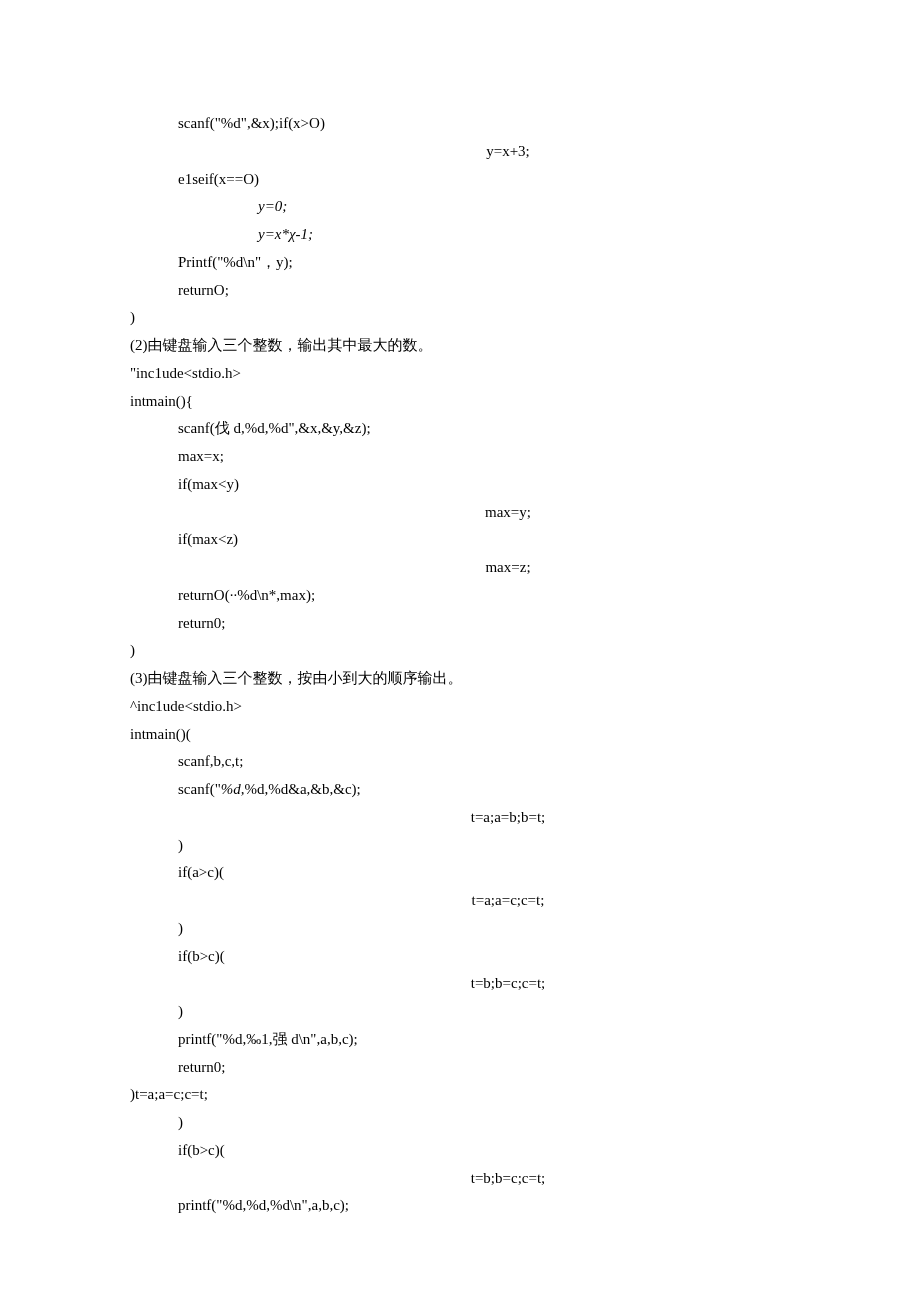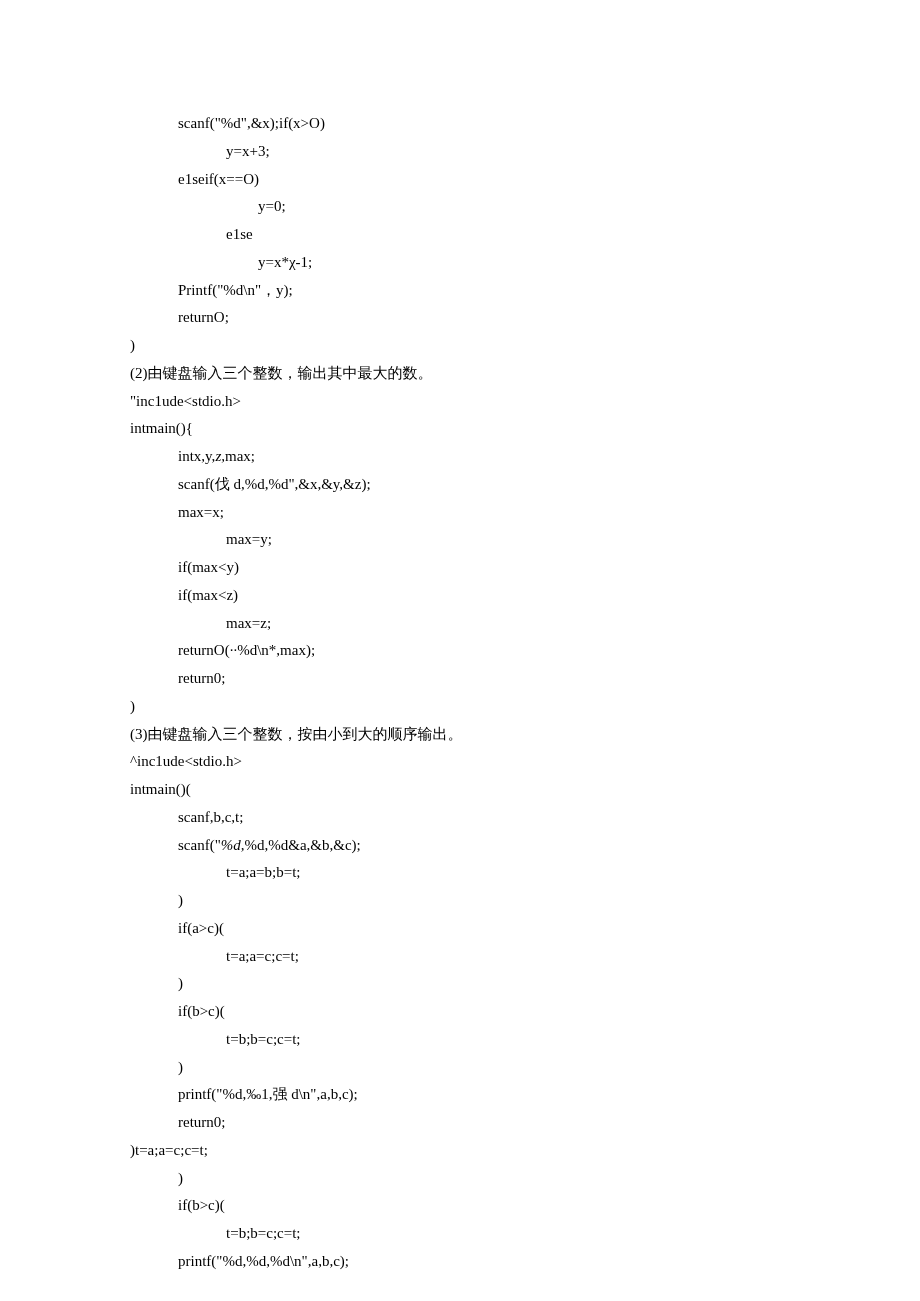--- a/index.html
+++ b/index.html
@@ -12,45 +12,43 @@
       line-height: 1.85;
       width: 920px;
     }
     .page {
       padding: 110px 130px 40px 130px;
     }
     .line {
       white-space: pre;
     }
     .indent1 { padding-left: 48px; }
-    .indent2 { padding-left: 96px; }
-    .indent3 { padding-left: 128px; }
+    .indent2 { padding-left: 96px; text-align: center; }
+    .indent3 { padding-left: 128px; font-style: italic; }
     .italic { font-style: italic; }
   </style>
 </head>
 <body>
 
 <div class="page" id="page-container">
     <div class="line indent1">scanf("%d",&amp;x);if(x&gt;O)</div>
     <div class="line indent2">y=x+3;</div>
     <div class="line indent1">e1seif(x==O)</div>
     <div class="line indent3">y=0;</div>
-    <div class="line indent2">e1se</div>
     <div class="line indent3">y=x*χ-1;</div>
     <div class="line indent1">Printf("%d\n"，y);</div>
     <div class="line indent1">returnO;</div>
     <div class="line indent0">)</div>
     <div class="line indent0">(2)由键盘输入三个整数，输出其中最大的数。</div>
     <div class="line indent0">"inc1ude&lt;stdio.h&gt;</div>
     <div class="line indent0">intmain(){</div>
-    <div class="line indent1">intx,y,<span class="italic">z,</span>max;</div>
     <div class="line indent1">scanf(伐 d,%d,%d",&amp;x,&amp;y,&amp;z);</div>
     <div class="line indent1">max=x;</div>
+    <div class="line indent1">if(max&lt;y)</div>
     <div class="line indent2">max=y;</div>
-    <div class="line indent1">if(max&lt;y)</div>
     <div class="line indent1">if(max&lt;z)</div>
     <div class="line indent2">max=z;</div>
     <div class="line indent1">returnO(∙∙%d\n*,max);</div>
     <div class="line indent1">return0;</div>
     <div class="line indent0">)</div>
     <div class="line indent0">(3)由键盘输入三个整数，按由小到大的顺序输出。</div>
     <div class="line indent0">^inc1ude&lt;stdio.h&gt;</div>
     <div class="line indent0">intmain()(</div>
     <div class="line indent1">scanf,b,c,t;</div>
     <div class="line indent1">scanf("<span class="italic">%d,</span>%d,%d&amp;a,&amp;b,&amp;c);</div>

